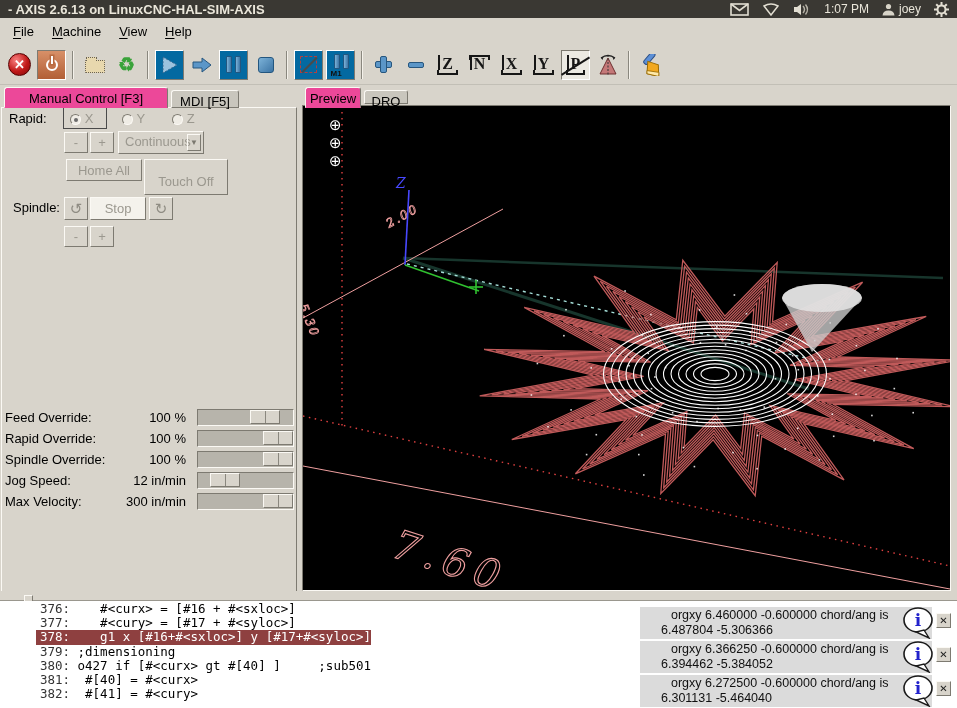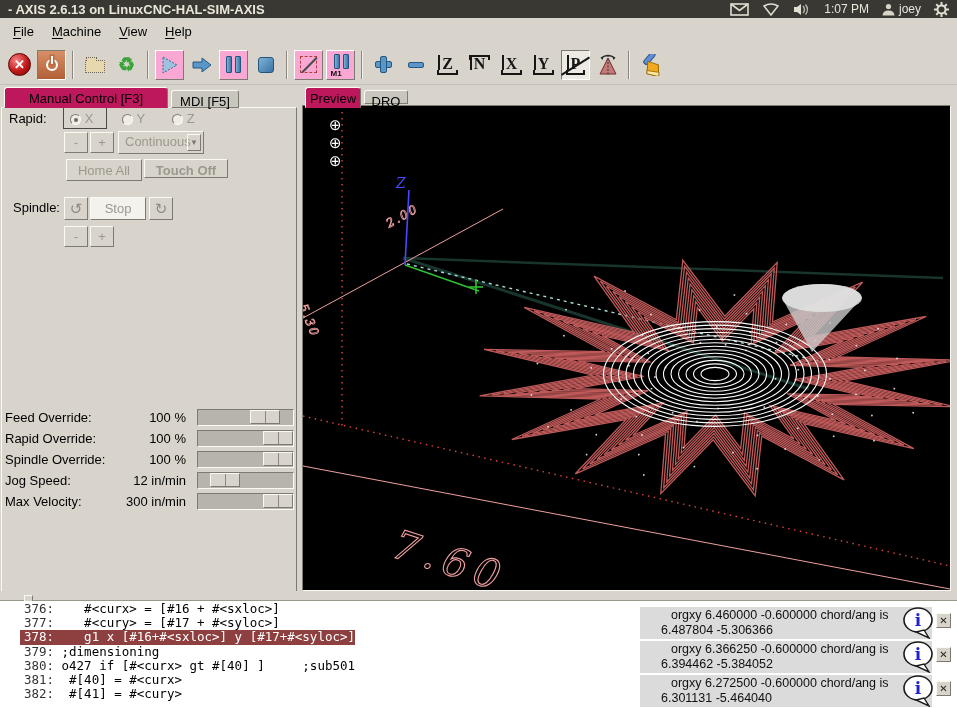--- a/index.html
+++ b/index.html
@@ -19,21 +19,21 @@
   .menubar{ position:absolute; left:0; top:18px; width:957px; height:27px;
     display:flex; align-items:center; padding-left:4px; font-size:13px;}
   .menu-item{ padding:4px 9px; cursor:default;}
   .menu-item u{ text-underline-offset:2px;}
 
   
   .toolbar{ position:absolute; left:0; top:45px; width:957px; height:40px;
     display:flex; align-items:center; padding:0 5px; gap:3px;
     border-bottom:1px solid #c2bfb6;}
   .tbtn{ width:29px; height:30px; display:flex; align-items:center; justify-content:center; position:relative;}
-  .tbtn.boxed{ border:1px solid; border-color:#fff #7d7a71 #7d7a71 #fff; background:#f9a8d4;}
+  .tbtn.boxed{ border:1px solid; border-color:#fff #7d7a71 #7d7a71 #fff; background:#0369a1;}
   .tbtn.pressed{ border:1px solid; border-color:#7d7a71 #fff #fff #7d7a71; background:#eceae3;}
   .tsep{ width:0; height:28px; border-left:1px solid #8a877e; border-right:1px solid #f4f1ea; margin:0 3px;}
 
   .ico-estop{ width:23px; height:23px; border-radius:50%;
     background:radial-gradient(circle at 35% 30%, #f07070 10%, #c01818 55%, #7e0808);
     color:#fff; font-weight:bold; font-size:13px; line-height:22px; text-align:center;
     border:1px solid #550000;}
   .tbtn.power{ background:linear-gradient(#d89068,#b25f36); }
   .pwr{ width:12px; height:12px; border:2px solid #fff; border-radius:50%; position:relative;}
   .pwr::after{ content:""; position:absolute; left:50%; top:-5px; width:2px; height:8px;
@@ -64,21 +64,21 @@
     border-bottom:2px solid #161616; border-left:2px solid #161616; border-right:2px solid #161616;}
   .viewletter.over::after{ content:""; position:absolute; left:-1px; right:-1px; top:0; height:3px;
     border-top:2px solid #161616; border-left:2px solid #161616; border-right:2px solid #161616;}
   .pslash{ position:absolute; left:-12%; top:52%; width:124%; height:2px; background:#161616; transform:rotate(-32deg);}
 
   
   .lp-body{ position:absolute; left:1px; top:107px; width:296px; height:488px;
     border:1px solid; border-color:#fbf9f4 #7d7a71 #7d7a71 #fbf9f4; background:#d8d4cb;}
   .tab{ position:absolute; font-size:13px; text-align:center;
     border:1px solid; border-color:#fbf9f4 #7d7a71 transparent #fbf9f4;
-    border-radius:3px 3px 0 0; padding-top:3px; background:#be185d; z-index:3;}
+    border-radius:3px 3px 0 0; padding-top:3px; background:#ec4899; z-index:3;}
   .tab.inactive{ background:#c9c6bd; border-bottom:1px solid #7d7a71; z-index:1;}
   .lbl{ position:absolute; font-size:13px;}
   .dis{ color:#9b988f;}
   .radio{ display:inline-block; width:11px; height:11px; border-radius:50%;
     border:1px solid; border-color:#7d7a71 #fbf9f4 #fbf9f4 #7d7a71; background:#efece5; vertical-align:-2px; position:relative;}
   .radio.sel::after{ content:""; position:absolute; left:3px; top:3px; width:4px; height:4px; border-radius:50%; background:#6b6b6b;}
   .btn{ position:absolute; border:1px solid; border-color:#fbf9f4 #7d7a71 #7d7a71 #fbf9f4;
     background:#d8d4cb; font-size:13px; color:#9b988f; text-align:center;}
   .axisbox{ position:absolute; border:1px solid #4a4a4a; }
   .combo{ position:absolute; border:1px solid; border-color:#fbf9f4 #7d7a71 #7d7a71 #fbf9f4;
@@ -106,21 +106,21 @@
     font-family:"DejaVu Sans",sans-serif; line-height:18px;}
 
   
   .bottomstrip{ position:absolute; left:0; top:591px; width:957px; height:10px; background:#d8d4cb;
     border-bottom:1px solid #9a978e;}
   .sash{ position:absolute; left:24px; top:595px; width:9px; height:9px; background:#d8d4cb;
     border:1px solid; border-color:#fbf9f4 #7d7a71 #7d7a71 #fbf9f4;}
   .gcode{ position:absolute; left:0; top:601px; width:957px; height:107px; background:#fff; overflow:hidden; padding-top:1px;}
   .gline{ height:14.2px; font-family:"DejaVu Sans Mono",monospace; font-size:12.5px; line-height:14px;
     white-space:pre; display:flex; padding-left:20px;}
-  .gwrap{ display:flex;}
+  .gwrap{ display:flex;margin-left:16px;}
   .gnum{ width:34px; text-align:right; color:#333;}
   .gtext{ color:#000;}
   .gwrap.active{ background:#8e4040;}
   .gwrap.active .gnum,.gwrap.active .gtext{ color:#fff;}
 
   .nbox{ position:absolute; left:640px; width:292px; height:32px; background:#dbdbdb;
     font-size:12.5px; line-height:15px; color:#101010; padding:1px 21px;}
   .nbox .l1{ padding-left:10px;}
   .nbubble{ position:absolute; right:-4px; top:0px;}
   .nclose{ position:absolute; left:936px; width:15px; height:15px; background:#d8d4cb;
@@ -295,21 +295,21 @@
     <span class="radio"></span> <span>Z</span></span>
 
   <div class="btn" style="left:64px; top:132px; width:24px; height:21px; padding-top:2px;"><span>-</span></div>
   <div class="btn" style="left:90px; top:132px; width:24px; height:21px; padding-top:2px;"><span>+</span></div>
   <div class="combo" style="left:118px; top:131px; width:86px; height:23px;">
     <span>Continuous</span>
     <span class="arrowbox">▼</span>
   </div>
 
   <div class="btn" style="left:66px; top:159px; width:76px; height:22px; padding-top:3px;"><span>Home All</span></div>
-  <div class="btn" style="left:144px; top:159px; width:84px; height:19px; padding-top:3px;font-weight:bold;"><span>Touch Off</span></div>
+  <div class="btn" style="left:144px; top:159px; width:84px; height:36px; padding-top:14px;"><span>Touch Off</span></div>
 
   <span class="lbl" style="left:13px; top:200px;text-align:right;">Spindle:</span>
   <div class="btn spinbtn" style="left:64px; top:197px; width:24px; height:23px;">
       <span>↺</span>
     </div>
   <div class="btn" style="left:90px; top:197px; width:56px; height:23px; padding-top:3px; background:#f4f2ec;"><span>Stop</span></div>
   <div class="btn spinbtn" style="left:149px; top:197px; width:24px; height:23px;">
       <span>↻</span>
     </div>
   <div class="btn" style="left:64px; top:226px; width:24px; height:21px; padding-top:2px;"><span>-</span></div>

